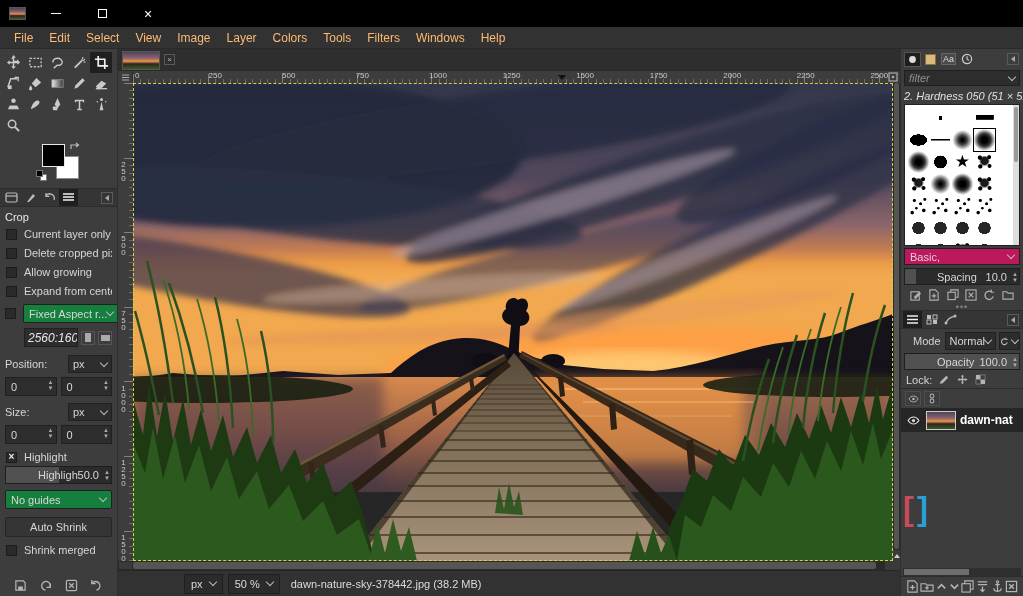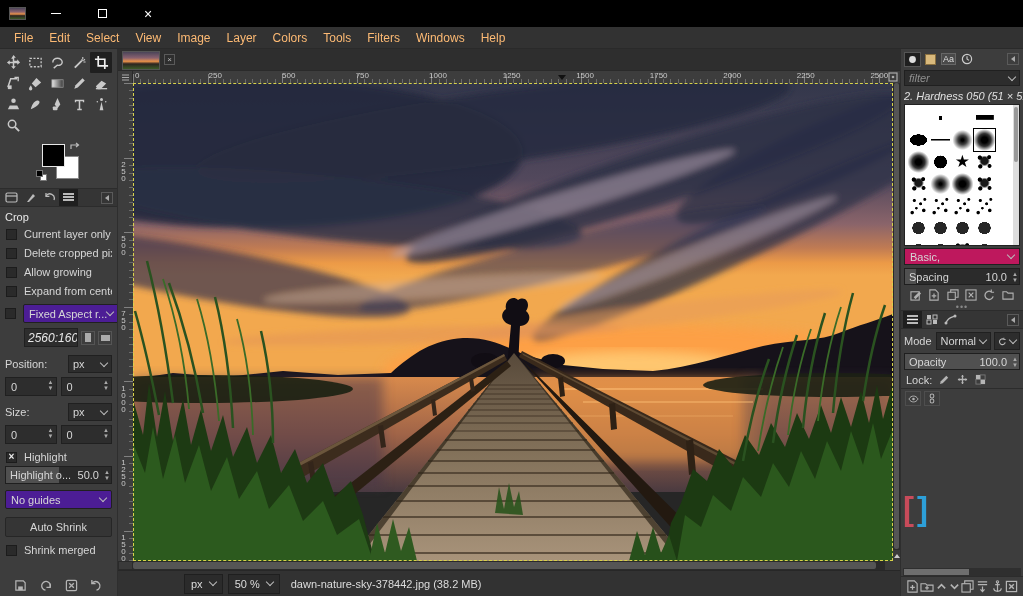--- a/index.html
+++ b/index.html
@@ -41,35 +41,35 @@
   .dtab-spacer{flex:1;}
   .cfgbtn{width:12px;height:12px;border:1px solid #5a5a5a;display:flex;align-items:center;justify-content:center;margin-right:2px;}
   .tri-l{width:0;height:0;border-top:3px solid transparent;border-bottom:3px solid transparent;border-right:4px solid #aaa;}
 
   
   .toolopts{flex:1;padding:4px 5px 0 5px;overflow:hidden;font-size:11px;}
   .to-title{font-weight:normal;color:#e8e8e8;margin-bottom:5px;}
   .cbrow{display:flex;align-items:center;margin:0 0 7px 1px;}
   .cb{width:11px;height:11px;background:#2a2a2a;border:1px solid #1c1c1c;margin-right:7px;flex:0 0 11px;display:flex;align-items:center;justify-content:center;color:#eee;font-size:10px;line-height:1;font-weight:bold;}
   .cblabel{white-space:nowrap;overflow:hidden;}
-  .dd{background:#4c1d95;border:1px solid #202020;border-radius:2px;height:19px;display:flex;align-items:center;padding:0 5px;justify-content:space-between;}
+  .dd{background:#15803d;border:1px solid #202020;border-radius:2px;height:19px;display:flex;align-items:center;padding:0 5px;justify-content:space-between;}
   .chev{width:6px;height:6px;border-right:1.5px solid #bbb;border-bottom:1.5px solid #bbb;transform:rotate(45deg);margin-top:-3px;flex:0 0 6px;}
   .aspectrow{display:flex;align-items:center;margin-bottom:5px;}
   .aspectdd{flex:1;margin-left:7px;}
   .aspectfield{display:flex;align-items:center;margin:0 0 8px 19px;}
   .afield{flex:1;background:#2d2d2d;border:1px solid #202020;height:19px;font-style:italic;font-size:12px;color:#e8e8e8;display:flex;align-items:center;padding:0 3px;overflow:hidden;white-space:nowrap;}
   .orient{width:14px;height:14px;border:1px solid #555;margin-left:3px;display:flex;align-items:center;justify-content:center;}
   .orient span{display:block;background:#aaa;}
   .labelrow{display:flex;align-items:center;justify-content:space-between;margin-bottom:4px;}
   .unitdd{width:44px;height:18px;background:#2d2d2d;border:1px solid #202020;display:flex;align-items:center;justify-content:space-between;padding:0 4px;}
   .spinpair{display:flex;margin-bottom:7px;}
   .spin{flex:1;background:#2d2d2d;border:1px solid #202020;height:19px;display:flex;align-items:center;padding-left:5px;position:relative;margin-right:4px;}
   .spin:last-child{margin-right:0;}
   .spinarrows{position:absolute;right:2px;top:1px;display:flex;flex-direction:column;line-height:1;color:#aaa;font-size:6px;}
-  .slider{position:relative;background:#2b2b2b;border:1px solid #1f1f1f;height:18px;margin-bottom:6px;display:flex;align-items:center;overflow:hidden;}
+  .slider{position:relative;background:#2b2b2b;border:1px solid #1f1f1f;height:18px;margin-bottom:6px;display:flex;align-items:center;overflow:hidden;padding-left:28px;}
   .sfill{position:absolute;left:0;top:0;bottom:0;background:#505050;}
   .slbl{position:relative;z-index:1;padding-left:4px;flex:1;white-space:nowrap;overflow:hidden;}
   .sval{position:relative;z-index:1;padding-right:12px;}
   .slider .spinarrows{right:1px;top:2px;}
   .btn{background:#353535;border:1px solid #262626;border-radius:2px;height:20px;display:flex;align-items:center;justify-content:center;color:#d6d6d6;margin-bottom:7px;}
   .toolfooter{height:22px;display:flex;align-items:center;justify-content:space-around;padding:0 8px;flex:0 0 22px;}
 
   
   .centercol{flex:1;display:flex;flex-direction:column;min-width:0;background:#2e2e2e;}
   .tabstrip{height:21px;flex:0 0 21px;background:#2e2e2e;display:flex;align-items:flex-start;padding:2px 0 0 4px;}
@@ -144,21 +144,21 @@
      radial-gradient(circle at 20% 80%,#000 0 5%,transparent 9%),
      radial-gradient(circle at 80% 20%,#000 0 4%,transparent 8%);}
   .b-pep{background:radial-gradient(circle,rgba(20,20,20,.92) 0 40%,transparent 41%),
      radial-gradient(circle at 40% 40%,#fff 0 6%,transparent 8%),
      radial-gradient(circle at 60% 55%,#fff 0 5%,transparent 7%);}
   .rp-dd{margin:2px 3px;background:#be185d;border:1px solid #202020;height:17px;display:flex;align-items:center;justify-content:space-between;padding:0 5px;}
   .rp-slider{margin:1px 3px;height:17px;}
   .iconrow{height:18px;display:flex;align-items:center;justify-content:space-around;padding:0 6px;}
   .splitter{height:6px;display:flex;align-items:center;justify-content:center;color:#888;font-size:9px;line-height:2px;letter-spacing:1px;}
   .ldocktabs{height:19px;background:#353535;display:flex;align-items:center;padding:0 2px;border-top:1px solid #2c2c2c;border-bottom:1px solid #2c2c2c;}
-  .moderow{display:flex;align-items:center;margin:3px 3px 2px 3px;}
+  .moderow{display:flex;align-items:center;margin:3px 3px 2px 12px;}
   .moderow .mlabel{margin-right:4px;}
   .modedd{flex:1;height:18px;background:#2d2d2d;border:1px solid #202020;display:flex;align-items:center;justify-content:space-between;padding:0 4px;}
   .modereset{width:26px;height:18px;background:#2d2d2d;border:1px solid #202020;margin-left:3px;display:flex;align-items:center;justify-content:center;font-size:10px;color:#bbb;}
   .lockrow{display:flex;align-items:center;padding:2px 5px;height:17px;}
   .lockrow .lk{margin-right:7px;}
   .lheader{height:20px;display:flex;align-items:center;padding:2px 4px;border-top:1px solid #2c2c2c;}
   .lhcell{width:16px;height:15px;border:1px solid #4e4e4e;display:flex;align-items:center;justify-content:center;margin-right:3px;}
   .layerrow{height:24px;background:#262626;display:flex;align-items:center;padding:0 3px;}
   .layerrow .eye{margin:0 6px 0 3px;}
   .lthumb{width:30px;height:19px;border:1px solid #ccc;margin-right:4px;flex:0 0 30px;}
@@ -873,20 +873,28 @@
             </svg>
           </span>
         <span class="lhcell">
             <svg class="icon" width="8" height="11" viewBox="0 0 8 12">
               <rect x="2" y="1" width="4" height="4.5" rx="2" fill="none" stroke="#b5b5b5" stroke-width="1.1"></rect>
               <rect x="2" y="6.5" width="4" height="4.5" rx="2" fill="none" stroke="#b5b5b5" stroke-width="1.1"></rect>
             </svg>
           </span>
       </div>
 
+      <div class="layerrow">
+        <svg class="icon eye" width="13" height="9" viewBox="0 0 12 8">
+            <path d="M1 4C2.5 1.6 4 .8 6 .8S9.5 1.6 11 4C9.5 6.4 8 7.2 6 7.2S2.5 6.4 1 4z" fill="none" stroke="#d8d8d8"></path>
+            <circle cx="6" cy="4" r="1.5" fill="#d8d8d8"></circle>
+          </svg>
+        <div class="lthumb thumb-img"></div>
+        <span class="lname">dawn-nat</span>
+      </div>
 
       <div class="rp-spacer">
         <div class="xda">
           <span class="xl">[</span>
           <span class="xr">]</span>
         </div>
       </div>
 
       <div class="rp-scroll">
           <i></i>

